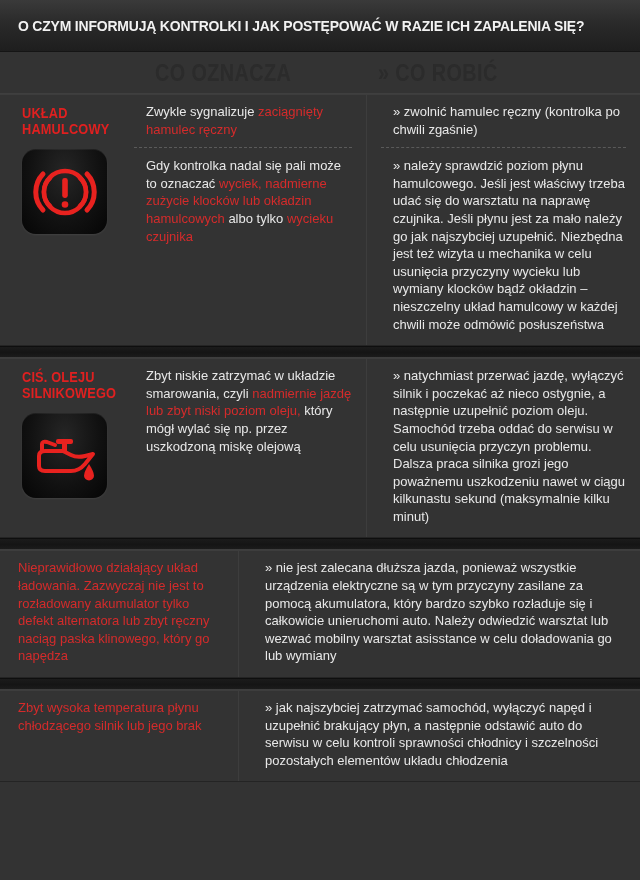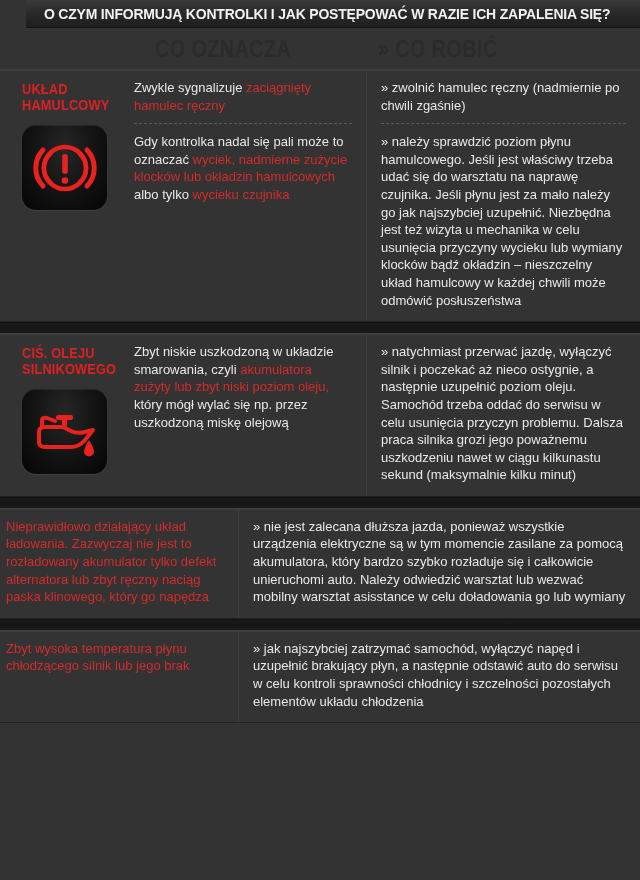--- a/index.html
+++ b/index.html
@@ -14,27 +14,26 @@
 
   #page {
     position: relative;
     width: 640px;
     height: 880px;
     background: #333333;
   }
 
   
   .title-bar {
-    height: 28px;
+    height: 52px;
     background: linear-gradient(to bottom, #3a3a3a 0%, #2a2a2a 45%, #1e1e1e 100%);
     display: flex;
     align-items: center;
     padding-left: 18px;
     border-bottom: 1px solid #151515;
-    margin-left: 26px;
   }
   .title-bar .title-text {
     color: #f2f2f2;
     font-size: 15.5px;
     font-weight: bold;
     letter-spacing: -0.2px;
     transform: scaleX(0.9);
     transform-origin: left center;
     white-space: nowrap;
   }
@@ -114,20 +113,21 @@
   .action-col {
     flex: 1 1 auto;
     padding: 8px 14px 12px 14px;
     border-left: 1px solid #3d3d3d;
   }
 
   .para {
     color: #e8e8e8;
     font-size: 13px;
     line-height: 17.6px;
+    margin-left: 12px;
   }
   .para + .para-sep {
     border-top: 1px dashed #5a5a5a;
     margin: 9px 0 9px 0;
     height: 0;
   }
   .para.second { margin-top: 0; }
 
   .hl { color: #d42b2b; }
 </style>
@@ -161,54 +161,54 @@
       <path d="M51 22 A 19 19 0 0 1 51 50" fill="none" stroke="#e8221f" stroke-width="4.5" stroke-linecap="round"></path>
     </svg>
           </div>
         </div>
         <div class="meaning-col">
           <div class="para"><span>Zwykle sygnalizuje </span><span class="hl">zaciągnięty hamulec ręczny</span></div>
           <div class="para-sep"></div>
           <div class="para second"><span>Gdy kontrolka nadal się pali może to oznaczać </span><span class="hl">wyciek, nadmierne zużycie klocków lub okładzin hamulcowych</span><span> albo tylko </span><span class="hl">wycieku czujnika</span></div>
         </div>
         <div class="action-col">
-          <div class="para"><span>» zwolnić hamulec ręczny (nadmiernie po chwili zgaśnie)</span></div>
+          <div class="para"><span>» zwolnić hamulec ręczny (kontrolka po chwili zgaśnie)</span></div>
           <div class="para-sep"></div>
           <div class="para second"><span>» należy sprawdzić poziom płynu hamulcowego. Jeśli jest właściwy trzeba udać się do warsztatu na naprawę czujnika. Jeśli płynu jest za mało należy go jak najszybciej uzupełnić. Niezbędna jest też wizyta u mechanika w celu usunięcia przyczyny wycieku lub wymiany klocków bądź okładzin – nieszczelny układ hamulcowy w każdej chwili może odmówić posłuszeństwa</span></div>
         </div>
       </div>
       <div class="row-gap"></div>
       <div class="row">
         <div class="sys-col">
           <div class="sys-name">CIŚ. OLEJU
 SILNIKOWEGO</div>
           <div class="icon-tile">
             <svg width="72" height="60" viewBox="0 0 72 60">
       <path d="M10 30 L10 40 Q10 45 16 45 L42 45 Q50 45 56 38 L64 28 L56 30 Q48 32 42 29 L34 25 L16 25 Q10 25 10 30 Z" fill="none" stroke="#e8221f" stroke-width="4" stroke-linejoin="round"></path>
       <path d="M13 25 L13 18 Q13 15 18 16 L26 19" fill="none" stroke="#e8221f" stroke-width="4" stroke-linecap="round" stroke-linejoin="round"></path>
       <rect x="27" y="13" width="17" height="5" rx="2" fill="#e8221f"></rect>
       <rect x="33" y="16" width="5" height="10" fill="#e8221f"></rect>
       <path d="M60 38 Q55 46 55 49.5 A5 5 0 0 0 65 49.5 Q65 46 60 38 Z" fill="#e8221f"></path>
     </svg>
           </div>
         </div>
         <div class="meaning-col">
-          <div class="para"><span>Zbyt niskie uszkodzoną w układzie smarowania, czyli </span><span class="hl">akumulatora zużyty lub zbyt niski poziom oleju,</span><span> który mógł wylać się np. przez uszkodzoną miskę olejową</span></div>
+          <div class="para"><span>Zbyt niskie zatrzymać w układzie smarowania, czyli </span><span class="hl">nadmiernie jazdę lub zbyt niski poziom oleju,</span><span> który mógł wylać się np. przez uszkodzoną miskę olejową</span></div>
         </div>
         <div class="action-col">
           <div class="para"><span>» natychmiast przerwać jazdę, wyłączyć silnik i poczekać aż nieco ostygnie, a następnie uzupełnić poziom oleju. Samochód trzeba oddać do serwisu w celu usunięcia przyczyn problemu. Dalsza praca silnika grozi jego poważnemu uszkodzeniu nawet w ciągu kilkunastu sekund (maksymalnie kilku minut)</span></div>
         </div>
       </div>
       <div class="row-gap"></div>
       <div class="row">
         <div class="meaning-col">
           <div class="para"><span class="hl">Nieprawidłowo działający układ ładowania. Zazwyczaj nie jest to rozładowany akumulator tylko defekt alternatora lub zbyt ręczny naciąg paska klinowego, który go napędza</span></div>
         </div>
         <div class="action-col">
-          <div class="para"><span>» nie jest zalecana dłuższa jazda, ponieważ wszystkie urządzenia elektryczne są w tym momencie zasilane za pomocą akumulatora, który bardzo szybko rozładuje się i całkowicie unieruchomi auto. Należy odwiedzić warsztat lub wezwać mobilny warsztat asisstance w celu doładowania go lub wymiany</span></div>
+          <div class="para"><span>» nie jest zalecana dłuższa jazda, ponieważ wszystkie urządzenia elektryczne są w tym przyczyny zasilane za pomocą akumulatora, który bardzo szybko rozładuje się i całkowicie unieruchomi auto. Należy odwiedzić warsztat lub wezwać mobilny warsztat asisstance w celu doładowania go lub wymiany</span></div>
         </div>
       </div>
       <div class="row-gap"></div>
       <div class="row">
         <div class="meaning-col">
           <div class="para"><span class="hl">Zbyt wysoka temperatura płynu chłodzącego silnik lub jego brak</span></div>
         </div>
         <div class="action-col">
           <div class="para"><span>» jak najszybciej zatrzymać samochód, wyłączyć napęd i uzupełnić brakujący płyn, a następnie odstawić auto do serwisu w celu kontroli sprawności chłodnicy i szczelności pozostałych elementów układu chłodzenia</span></div>
         </div>

